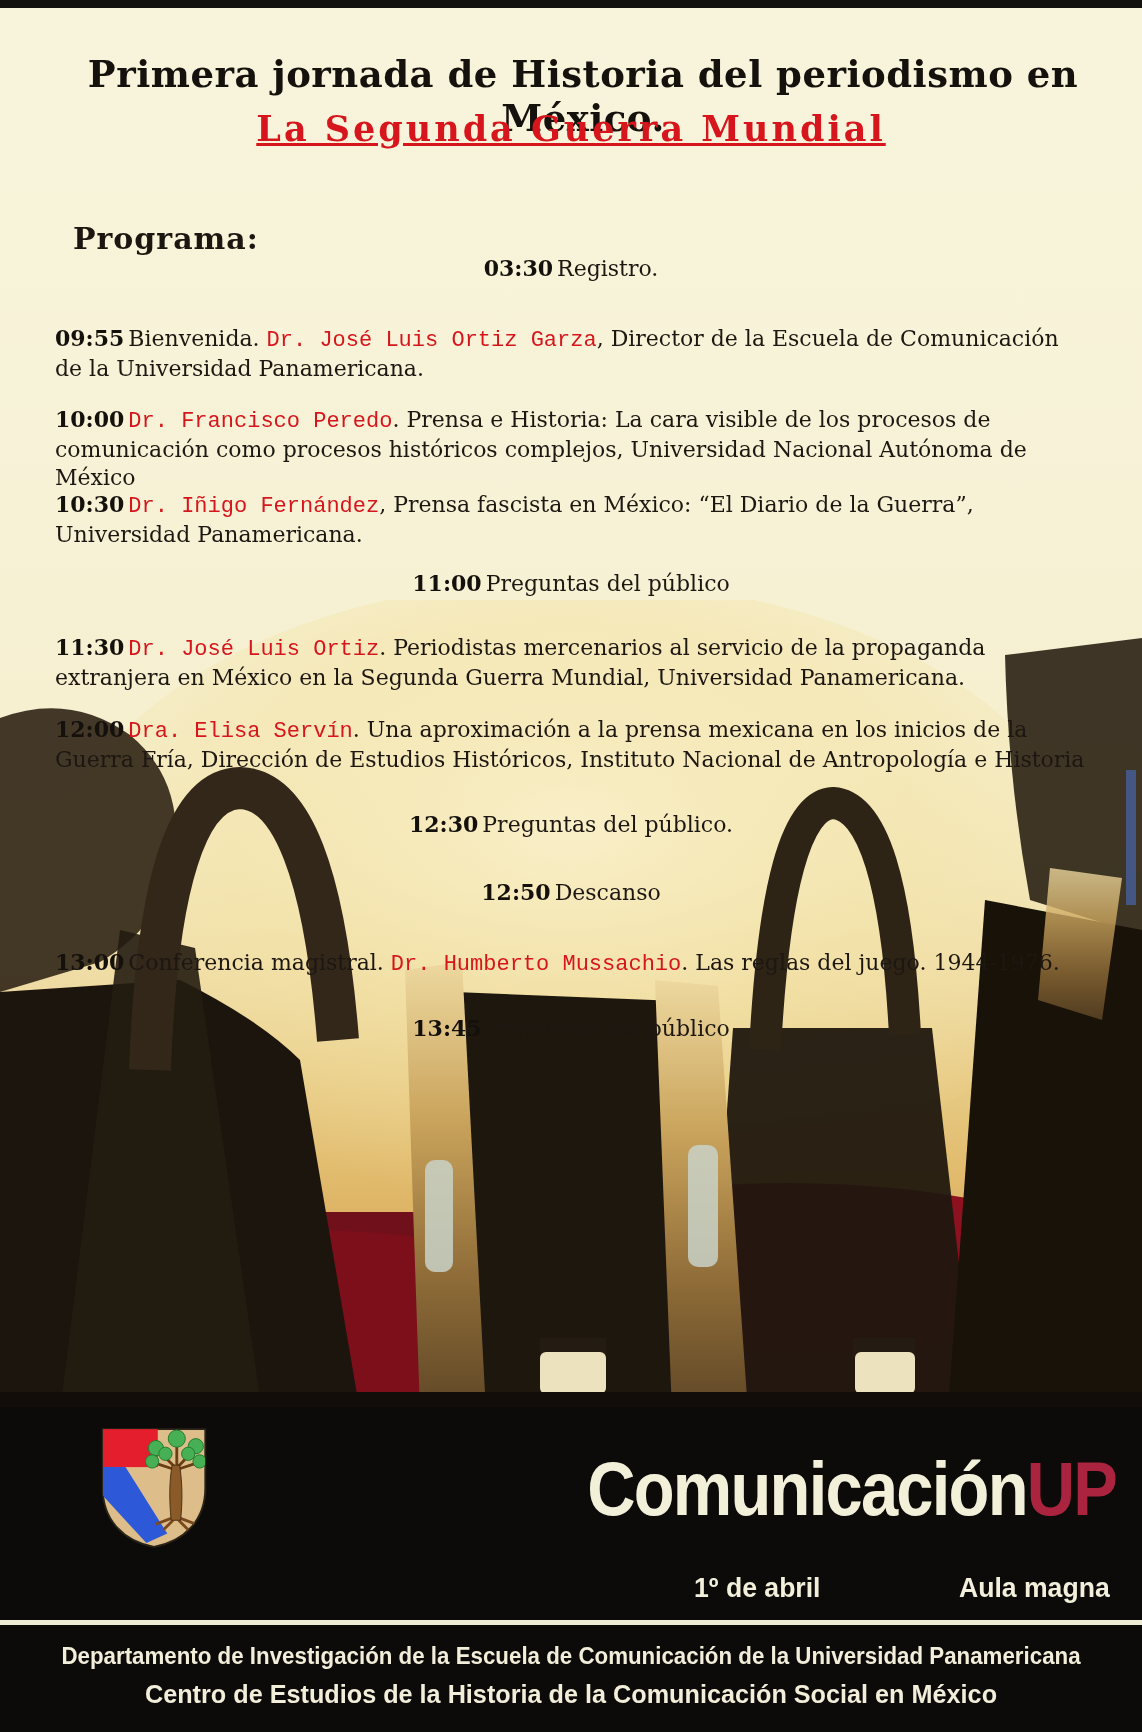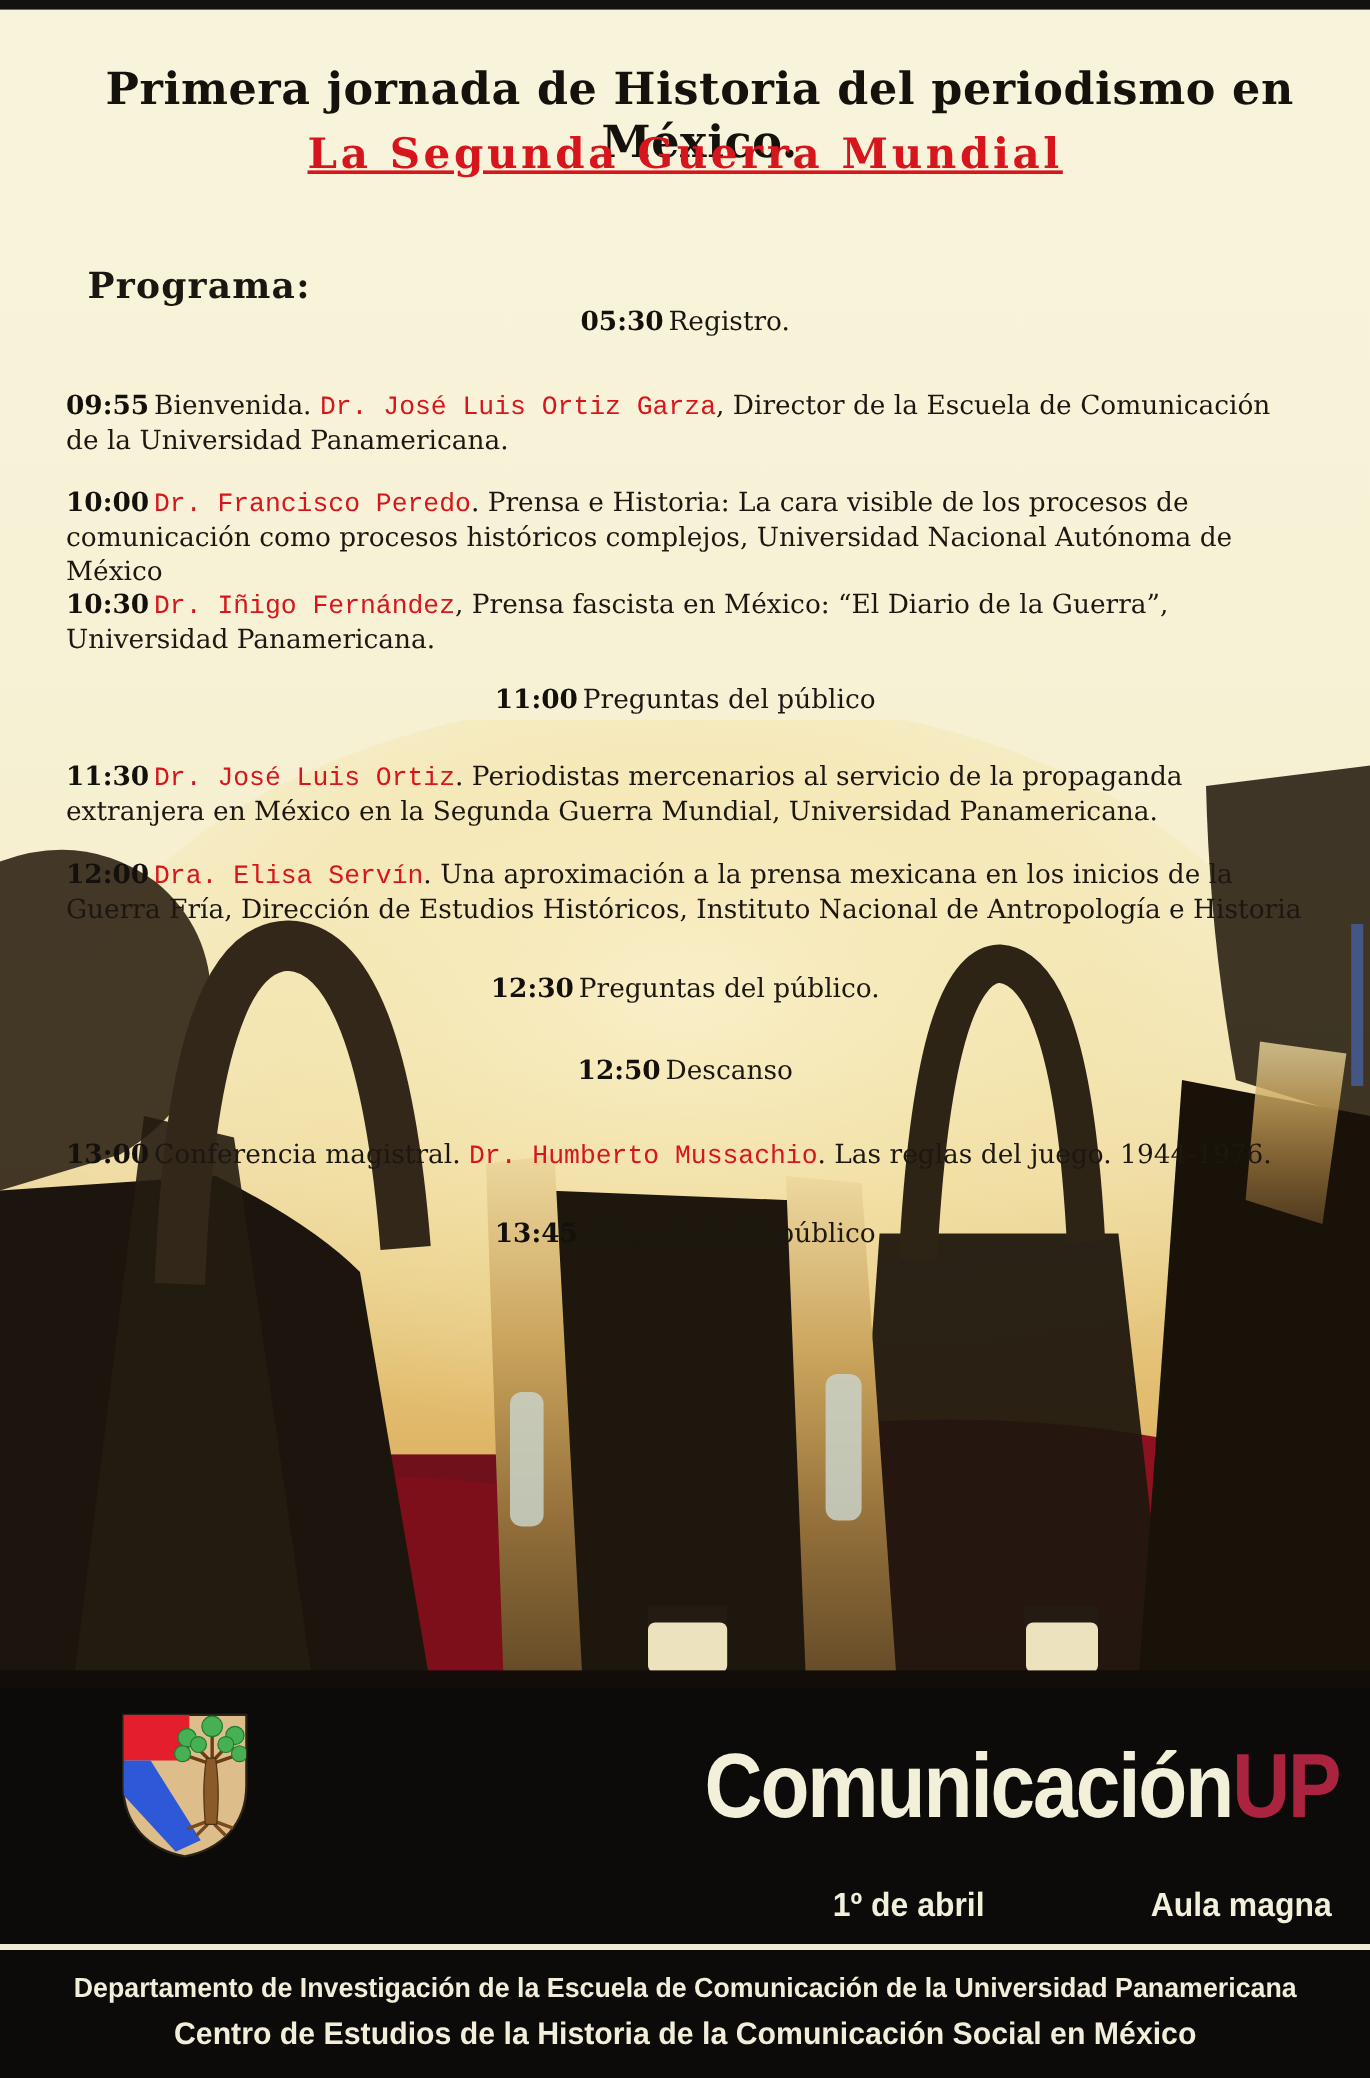--- a/index.html
+++ b/index.html
@@ -144,21 +144,21 @@
     <rect x="853" y="738" width="62" height="20" fill="#241c12"></rect>
     <rect x="540" y="752" width="66" height="42" rx="6" fill="#ece2bd"></rect>
     <rect x="855" y="752" width="60" height="42" rx="6" fill="#ece2bd"></rect>
     <rect x="0" y="792" width="1142" height="20" fill="#120d08"></rect>
   </svg>
 
   <h1 class="title">Primera jornada de Historia del periodismo en México.</h1>
   <h2 class="subtitle">La Segunda Guerra Mundial</h2>
   <h3 class="program-heading">Programa:</h3>
 
-  <p class="event center" style="top:254px"><span class="t">05:30</span><span>Registro.</span></p>
+  <p class="event center" style="top:254px"><span class="t">03:30</span><span>Registro.</span></p>
 
   <p class="event" style="top:324px"><span class="t">09:55</span><span>Bienvenida. </span><span class="spk">Dr. José Luis Ortiz Garza</span><span>, Director de la Escuela de Comunicación de la Universidad Panamericana.</span></p>
 
   <p class="event" style="top:405px"><span class="t">10:00</span><span></span><span class="spk">Dr. Francisco Peredo</span><span>. Prensa e Historia: La cara visible de los procesos de comunicación como procesos históricos complejos, Universidad Nacional Autónoma de México</span></p>
 
   <p class="event" style="top:490px"><span class="t">10:30</span><span></span><span class="spk">Dr. Iñigo Fernández</span><span>,  Prensa fascista en México: “El Diario de la Guerra”, Universidad Panamericana.</span></p>
 
   <p class="event center" style="top:569px"><span class="t">11:00</span><span>Preguntas del público</span></p>
 
   <p class="event" style="top:633px"><span class="t">11:30</span><span></span><span class="spk">Dr. José Luis Ortiz</span><span>. Periodistas mercenarios al servicio de la propaganda extranjera en México en la Segunda Guerra Mundial, Universidad Panamericana.</span></p>

